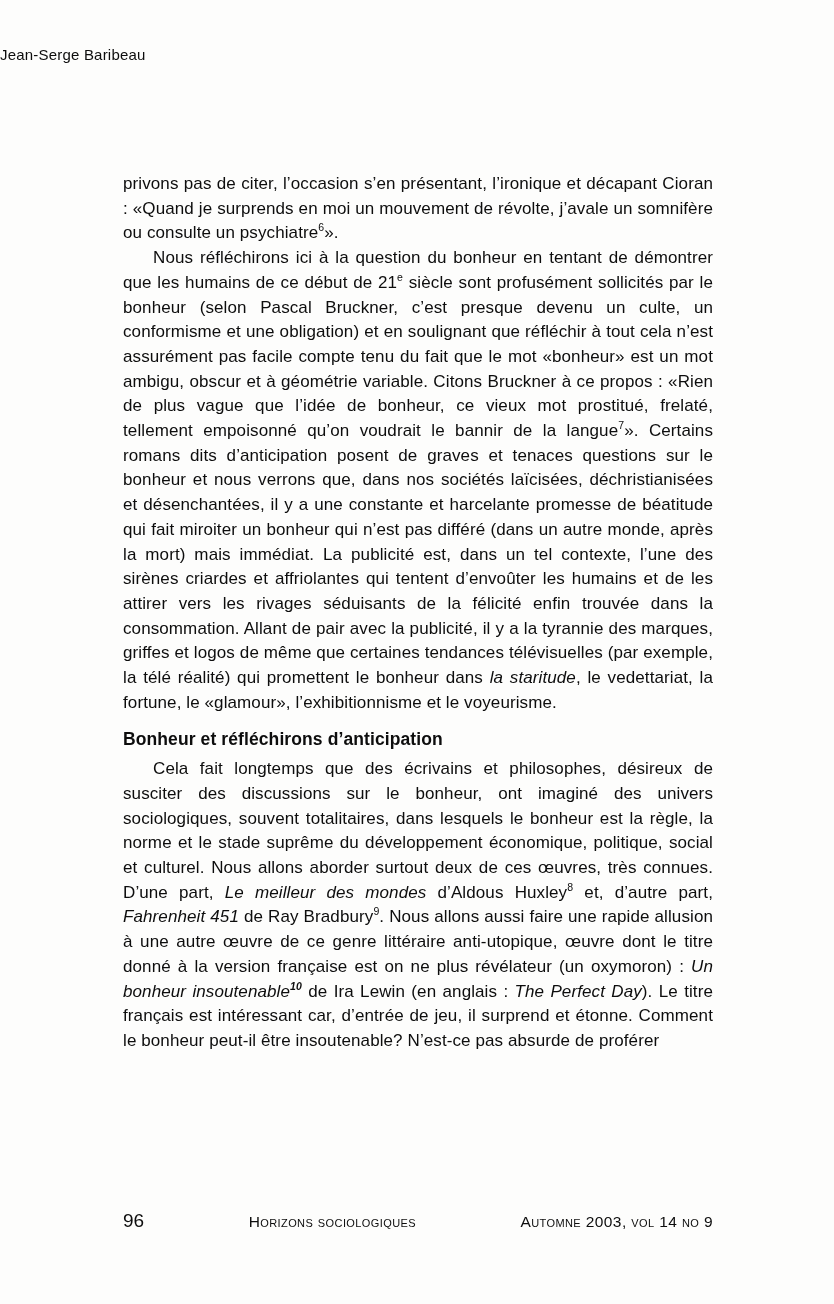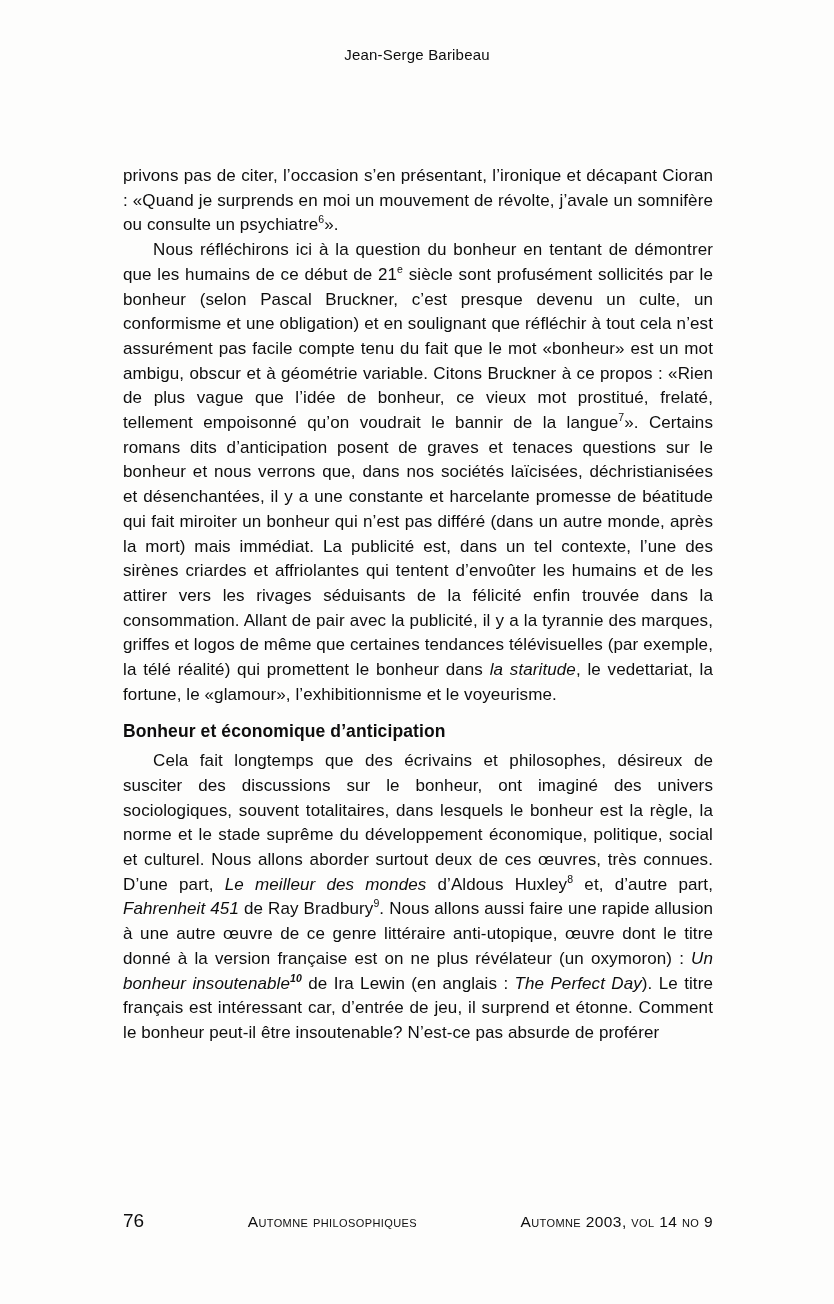--- a/index.html
+++ b/index.html
@@ -7,27 +7,26 @@
     position:relative;
     width:834px;height:1304px;
     background:#fdfdfc;
     font-family:"Liberation Sans", sans-serif;
     color:#0d0d0d;
     overflow:hidden;
   }
   .running-head{
     position:absolute;
     top:46px;left:0;right:0;
-    text-align:center;
     font-size:15px;
     letter-spacing:0.2px;
   }
   .body-content{
     position:absolute;
-    left:123px;top:164px;width:590px;
+    left:123px;top:172px;width:590px;
     font-size:17px;
     line-height:24.7px;
     text-align:justify;
     text-justify:inter-word;
     letter-spacing:0.1px;
   }
   p.para{margin:0;padding:0;}
   p.para.indent{text-indent:30px;}
   .section-heading{
     font-size:17.5px;
@@ -56,23 +55,23 @@
 </head>
 <body>
 
 <div class="page">
 
   <div class="running-head">Jean-Serge Baribeau</div>
 
   <div class="body-content">
       <p class="para"><span>privons pas de citer, l’occasion s’en présentant, l’ironique et décapant Cioran : «Quand je surprends en moi un mouvement de révolte, j’avale un somnifère ou consulte un psychiatre</span><sup>6</sup><span>».</span></p>
       <p class="para indent"><span>Nous réfléchirons ici à la question du bonheur en tentant de démontrer que les humains de ce début de 21</span><sup>e</sup><span> siècle sont profusément sollicités par le bonheur (selon Pascal Bruckner, c’est presque devenu un culte, un conformisme et une obligation) et en soulignant que réfléchir à tout cela n’est assurément pas facile compte tenu du fait que le mot «bonheur» est un mot ambigu, obscur et à géométrie variable. Citons Bruckner à ce propos : «Rien de plus vague que l’idée de bonheur, ce vieux mot prostitué, frelaté, tellement empoisonné qu’on voudrait le bannir de la langue</span><sup>7</sup><span>». Certains romans dits d’anticipation posent de graves et tenaces questions sur le bonheur et nous verrons que, dans nos sociétés laïcisées, déchristianisées et désenchantées, il y a une constante et harcelante promesse de béatitude qui fait miroiter un bonheur qui n’est pas différé (dans un autre monde, après la mort) mais immédiat. La publicité est, dans un tel contexte, l’une des sirènes criardes et affriolantes qui tentent d’envoûter les humains et de les attirer vers les rivages séduisants de la félicité enfin trouvée dans la consommation. Allant de pair avec la publicité, il y a la tyrannie des marques, griffes et logos de même que certaines tendances télévisuelles (par exemple, la télé réalité) qui promettent le bonheur dans </span><em>la staritude</em><span>, le vedettariat, la fortune, le «glamour», l’exhibitionnisme et le voyeurisme.</span></p>
-      <h2 class="section-heading">Bonheur et économique d’anticipation</h2>
+      <h2 class="section-heading">Bonheur et réfléchirons d’anticipation</h2>
       <p class="para indent"><span>Cela fait longtemps que des écrivains et philosophes, désireux de susciter des discussions sur le bonheur, ont imaginé des univers sociologiques, souvent totalitaires, dans lesquels le bonheur est la règle, la norme et le stade suprême du développement économique, politique, social et culturel. Nous allons aborder surtout deux de ces œuvres, très connues. D’une part, </span><em>Le meilleur des mondes</em><span> d’Aldous Huxley</span><sup>8</sup><span> et, d’autre part, </span><em>Fahrenheit 451</em><span> de Ray Bradbury</span><sup>9</sup><span>. Nous allons aussi faire une rapide allusion à une autre œuvre de ce genre littéraire anti-utopique, œuvre dont le titre donné à la version française est on ne plus révélateur (un oxymoron) : </span><em>Un bonheur insoutenable</em><sup class="italic">10</sup><span> de Ira Lewin (en anglais : </span><em>The Perfect Day</em><span>). Le titre français est intéressant car, d’entrée de jeu, il surprend et étonne. Comment le bonheur peut-il être insoutenable? N’est-ce pas absurde de proférer</span></p>
     </div>
 
   <div class="footer">
-    <span class="page-number">76</span>
-    <span class="journal-name">Automne philosophiques</span>
+    <span class="page-number">96</span>
+    <span class="journal-name">Horizons sociologiques</span>
     <span class="issue-info">Automne 2003, vol 14 no 9</span>
   </div>
 
 </div>
 
 </body></html>

